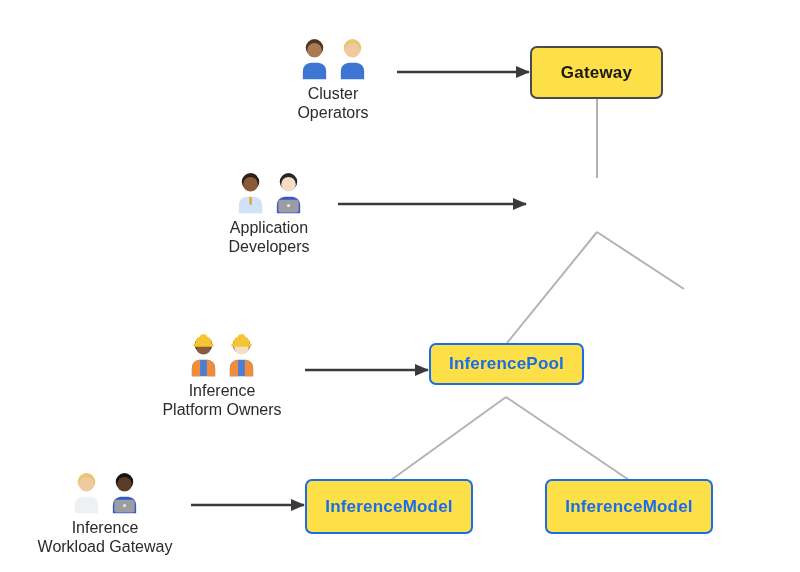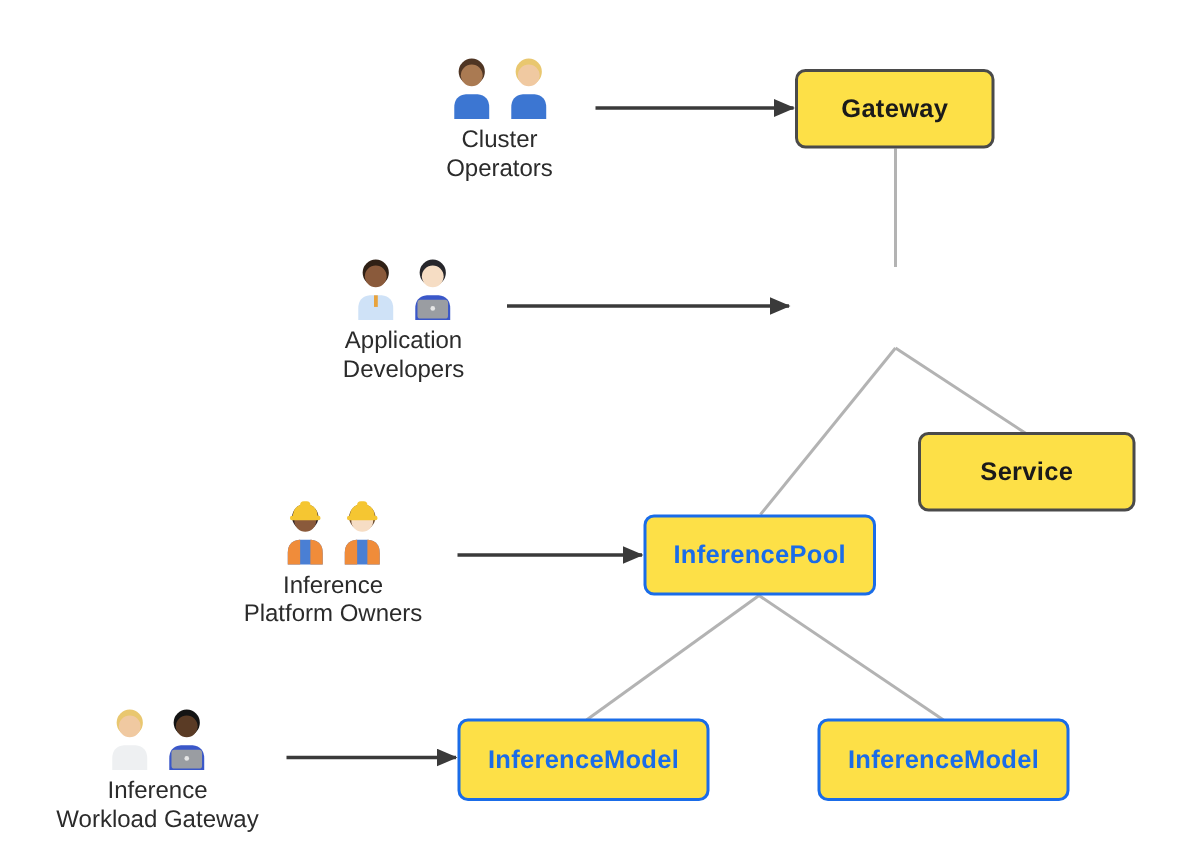--- a/index.html
+++ b/index.html
@@ -44,24 +44,21 @@
 
     <line class="arrow" x1="397" y1="72" x2="529" y2="72" marker-end="url(#ah)"></line>
     <line class="arrow" x1="338" y1="204" x2="526" y2="204" marker-end="url(#ah)"></line>
     <line class="arrow" x1="305" y1="370" x2="428" y2="370" marker-end="url(#ah)"></line>
     <line class="arrow" x1="191" y1="505" x2="304" y2="505" marker-end="url(#ah)"></line>
   </svg>
 
   <div class="node core" style="left:530px;top:46px;width:133px;height:53px">
     <span>Gateway</span>
   </div>
-  <div class="node core" style="left:612px;top:288px;width:145px;height:53px">
-    <span>Service</span>
-  </div>
-  <div class="node ext" style="left:429px;top:343px;width:155px;height:54px">
+  <div class="node ext" style="left:429px;top:343px;width:155px;height:42px">
     <span>InferencePool</span>
   </div>
   <div class="node ext" style="left:305px;top:479px;width:168px;height:55px">
     <span>InferenceModel</span>
   </div>
   <div class="node ext" style="left:545px;top:479px;width:168px;height:55px">
     <span>InferenceModel</span>
   </div>
 
   <div class="persona" style="left:189px;top:167px">

